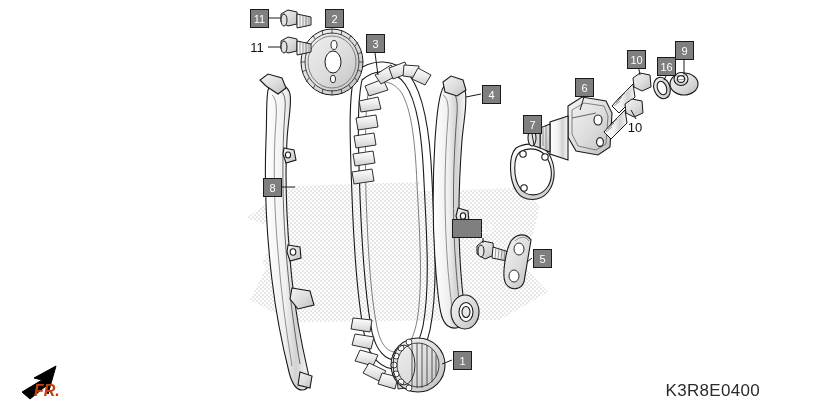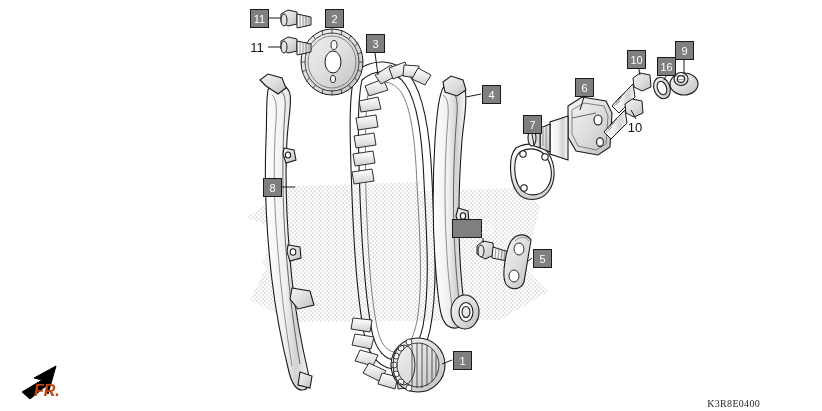--- a/index.html
+++ b/index.html
@@ -43,24 +43,24 @@
     position: absolute;
     color: #111111;
     font-family: "Liberation Sans", sans-serif;
     font-size: 13px;
     line-height: 13px;
     text-align: center;
   }
   #partcode {
     position: absolute;
     right: 14px;
-    bottom: 2px;
+    bottom: 10px;
     color: #2b2b2b;
-    font-family: Liberation Serif, serif;
-    font-size: 10px;
+    font-family: Liberation Sans, sans-serif;
+    font-size: 17px;
     letter-spacing: 0.3px;
   }
   #fr-label {
     position: absolute;
     left: 34px;
     top: 348px;
     color: #c2410c;
     font-family: "Liberation Sans", sans-serif;
     font-size: 16px;
     font-weight: bold;

